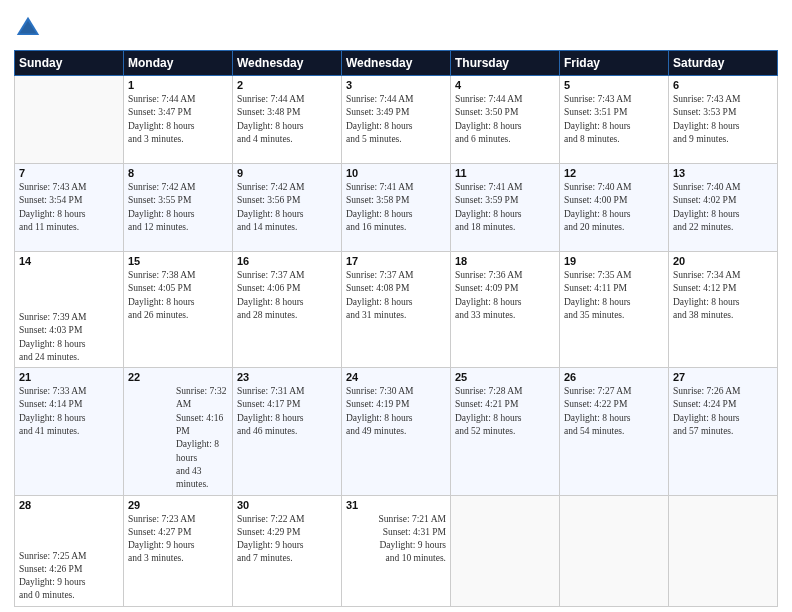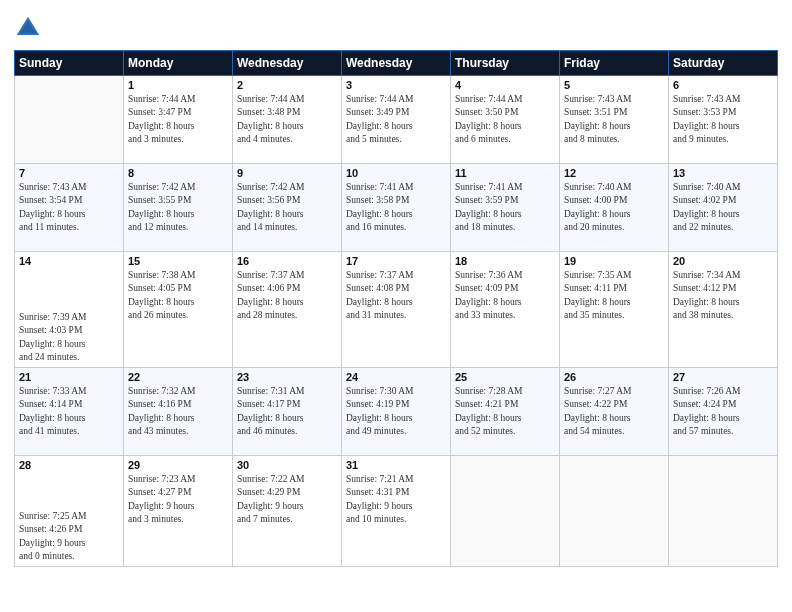--- a/index.html
+++ b/index.html
@@ -269,21 +269,21 @@
         <tr>
           <td>
             <div class="day-num">21</div>
             <div class="day-info" style="white-space: pre-line;">Sunrise: 7:33 AM
 Sunset: 4:14 PM
 Daylight: 8 hours
 and 41 minutes.</div>
           </td>
           <td>
             <div class="day-num">22</div>
-            <div class="day-info" style="white-space: pre-line;">Sunrise: 7:32 AM
+            <div class="day-info" style="white-space: pre-line; margin-left: 48px;">Sunrise: 7:32 AM
 Sunset: 4:16 PM
 Daylight: 8 hours
 and 43 minutes.</div>
           </td>
           <td>
             <div class="day-num">23</div>
             <div class="day-info" style="white-space: pre-line;">Sunrise: 7:31 AM
 Sunset: 4:17 PM
 Daylight: 8 hours
 and 46 minutes.</div>
@@ -334,21 +334,21 @@
           </td>
           <td>
             <div class="day-num">30</div>
             <div class="day-info" style="white-space: pre-line;">Sunrise: 7:22 AM
 Sunset: 4:29 PM
 Daylight: 9 hours
 and 7 minutes.</div>
           </td>
           <td>
             <div class="day-num">31</div>
-            <div class="day-info" style="white-space: pre-line;">Sunrise: 7:21 AM
+            <div class="day-info" style="white-space: pre-line; text-align: right;">Sunrise: 7:21 AM
 Sunset: 4:31 PM
 Daylight: 9 hours
 and 10 minutes.</div>
           </td>
           <td class="empty-cell"></td>
           <td class="empty-cell"></td>
           <td class="empty-cell"></td>
         </tr>
       </tbody>
   </table>

